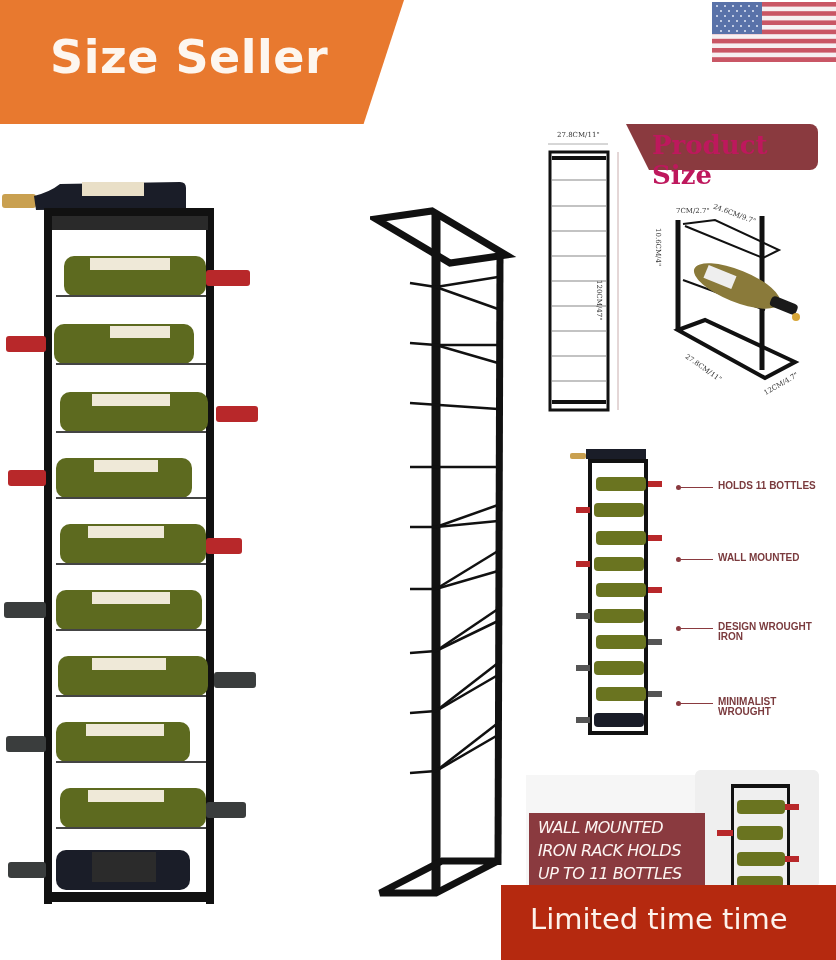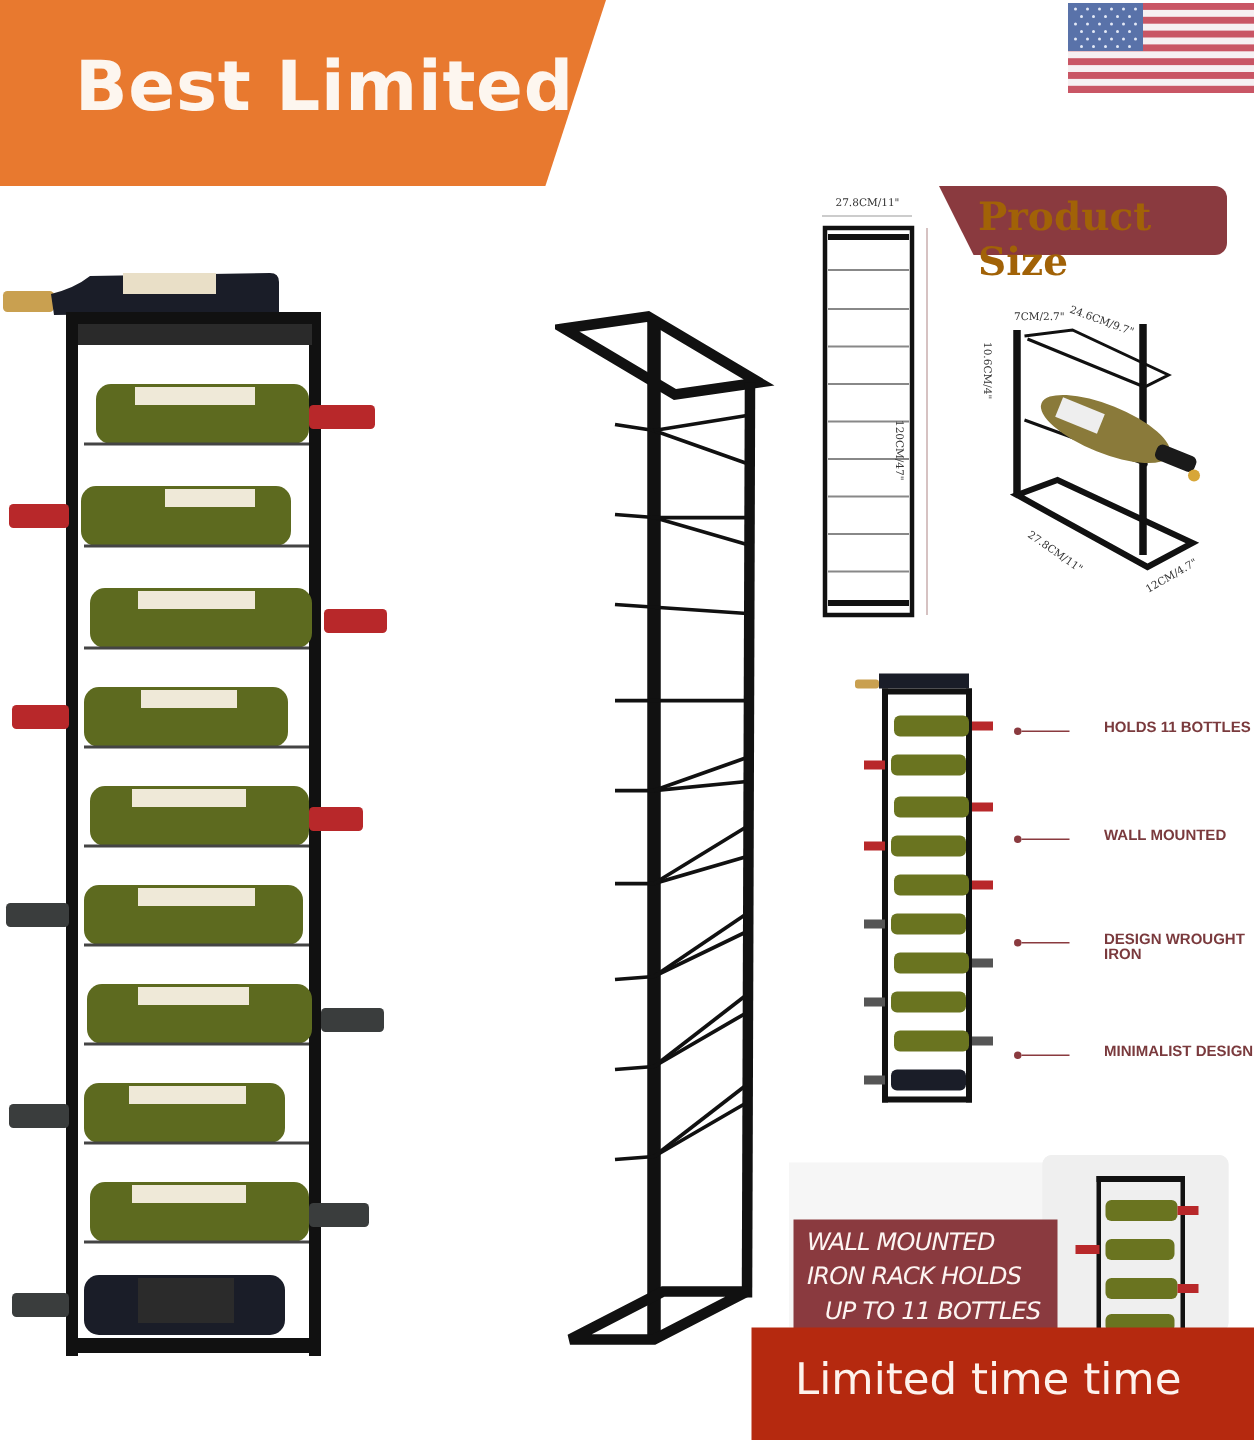--- a/index.html
+++ b/index.html
@@ -28,41 +28,41 @@
   .mid-rack { position: absolute; left: 370px; top: 205px; width: 150px; height: 700px; }
 
   
   .product-size-tag {
     position: absolute; left: 626px; top: 124px; width: 192px; height: 46px;
     background: #8a3a3f; border-radius: 0 8px 8px 0;
     clip-path: polygon(0 0, 100% 0, 100% 100%, 12% 100%);
   }
   .product-size-text {
     position: absolute; left: 652px; top: 130px;
-    color: #a16207; font-size: 26px; font-weight: bold;
+    color: #be185d; font-size: 26px; font-weight: bold;
     font-family: "DejaVu Serif", serif;
   }
   .dim-drawing { position: absolute; left: 540px; top: 130px; width: 100px; height: 290px; }
   .dim-detail { position: absolute; left: 645px; top: 200px; width: 180px; height: 200px; }
   .dim-label {
     position: absolute; font-size: 7px; color: #333; font-family: "DejaVu Serif", serif;
     white-space: nowrap;
   }
 
   
   .features-rack { position: absolute; left: 566px; top: 445px; width: 100px; height: 295px; }
   .feature {
     position: absolute; left: 676px; display: flex; align-items: flex-start;
   }
   .feature-dot {
     width: 5px; height: 5px; border-radius: 50%; background: #8a3a3f; margin-top: 4px;
   }
   .feature-line { width: 32px; height: 1px; background: #8a3a3f; margin-top: 6px; }
   .feature-text {
-    margin-left: 23px; font-size: 10px; font-weight: bold; color: #7a3a3d; line-height: 10px;
+    margin-left: 5px; font-size: 10px; font-weight: bold; color: #7a3a3d; line-height: 10px;
     font-family: "Liberation Sans", sans-serif; max-width: 110px;
   }
 
   
   .lifestyle-bg { position: absolute; left: 526px; top: 775px; width: 176px; height: 110px; background: #f6f6f6; }
   .lifestyle-photo {
     position: absolute; left: 695px; top: 770px; width: 124px; height: 118px;
     background: #eeeeee; border-radius: 6px;
   }
   .wall-mounted-box {
@@ -79,21 +79,21 @@
   }
   .limited-deal-text {
     position: absolute; left: 530px; top: 902px; color: #fdf2ec; font-size: 29px;
     font-family: "DejaVu Sans", sans-serif; white-space: nowrap;
   }
 </style>
 </head>
 <body>
 
 <div class="best-seller"></div>
-<div class="best-seller-text">Best Limited</div>
+<div class="best-seller-text">Size Seller</div>
 
 <svg class="flag" viewBox="0 0 124 60">
   <g>
     <rect x="0" y="0" width="124" height="60" fill="#f5eef0"></rect>
     <rect x="0" y="0" width="124" height="4.6" fill="#c0394b"></rect>
     <rect x="0" y="9.2" width="124" height="4.6" fill="#c0394b"></rect>
     <rect x="0" y="18.4" width="124" height="4.6" fill="#c0394b"></rect>
     <rect x="0" y="27.6" width="124" height="4.6" fill="#c0394b"></rect>
     <rect x="0" y="36.8" width="124" height="4.6" fill="#c0394b"></rect>
     <rect x="0" y="46" width="124" height="4.6" fill="#c0394b"></rect>
@@ -319,37 +319,37 @@
   <span class="feature-text">WALL MOUNTED</span>
 </div>
 <div class="feature" style="top:622px;">
   <span class="feature-dot"></span>
   <span class="feature-line"></span>
   <span class="feature-text" style="max-width:96px;">DESIGN WROUGHT IRON</span>
 </div>
 <div class="feature" style="top:697px;">
   <span class="feature-dot"></span>
   <span class="feature-line"></span>
-  <span class="feature-text">MINIMALIST DESIGN</span>
+  <span class="feature-text">MINIMALIST WROUGHT</span>
 </div>
 
 <div class="lifestyle-bg"></div>
 <svg class="lifestyle-photo" viewBox="0 0 124 118">
   <rect x="0" y="0" width="124" height="118" rx="6" fill="#efefef"></rect>
   <rect x="36" y="14" width="3" height="104" fill="#111"></rect>
   <rect x="92" y="14" width="3" height="104" fill="#111"></rect>
   <rect x="36" y="14" width="59" height="4" fill="#111"></rect>
   <rect x="42" y="30" width="48" height="14" rx="4" fill="#6a7420"></rect>
     <rect x="90" y="34" width="14" height="6" fill="#b8282a"></rect>
   <rect x="42" y="56" width="46" height="14" rx="4" fill="#6a7420"></rect>
     <rect x="22" y="60" width="16" height="6" fill="#b8282a"></rect>
   <rect x="42" y="82" width="48" height="14" rx="4" fill="#6a7420"></rect>
     <rect x="90" y="86" width="14" height="6" fill="#b8282a"></rect>
   <rect x="42" y="106" width="46" height="12" rx="4" fill="#6a7420"></rect>
 </svg>
 
 <div class="wall-mounted-box"></div>
 <div class="wall-mounted-line" style="top:818px;">WALL MOUNTED</div>
 <div class="wall-mounted-line" style="top:841px;">IRON RACK HOLDS</div>
-<div class="wall-mounted-line" style="top:864px;margin-left:12px;">UP TO 11 BOTTLES</div>
+<div class="wall-mounted-line" style="top:864px;">UP TO 11 BOTTLES</div>
 
 <div class="limited-deal"></div>
 <div class="limited-deal-text">Limited time time</div>
 
 </body></html>

